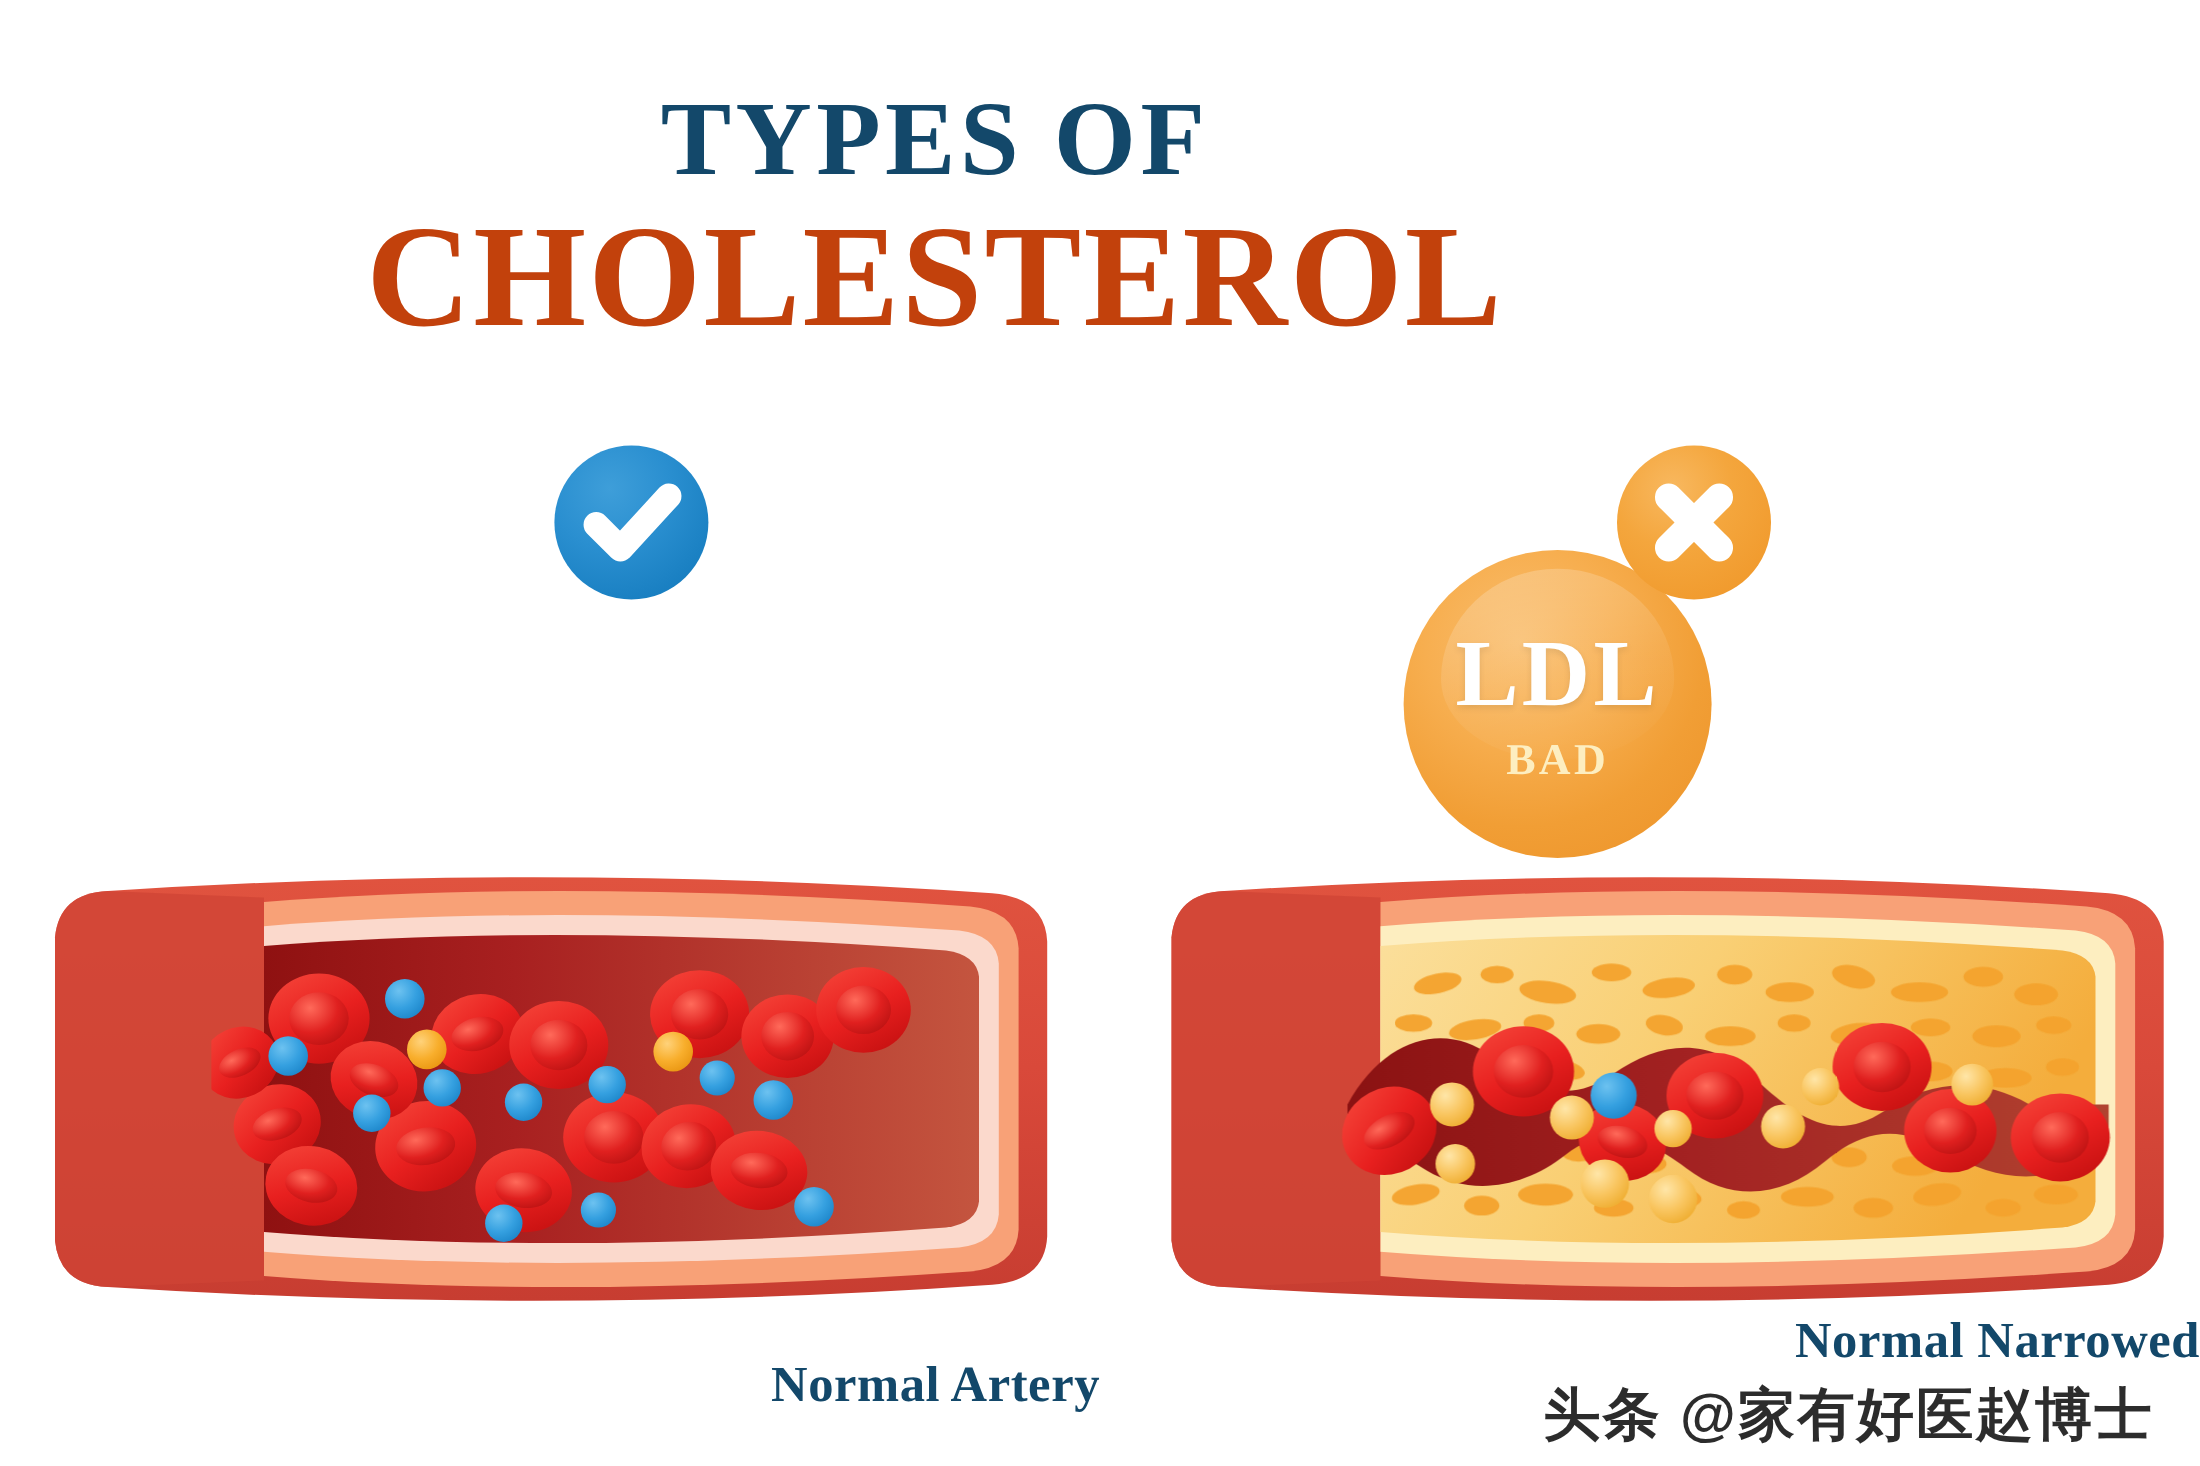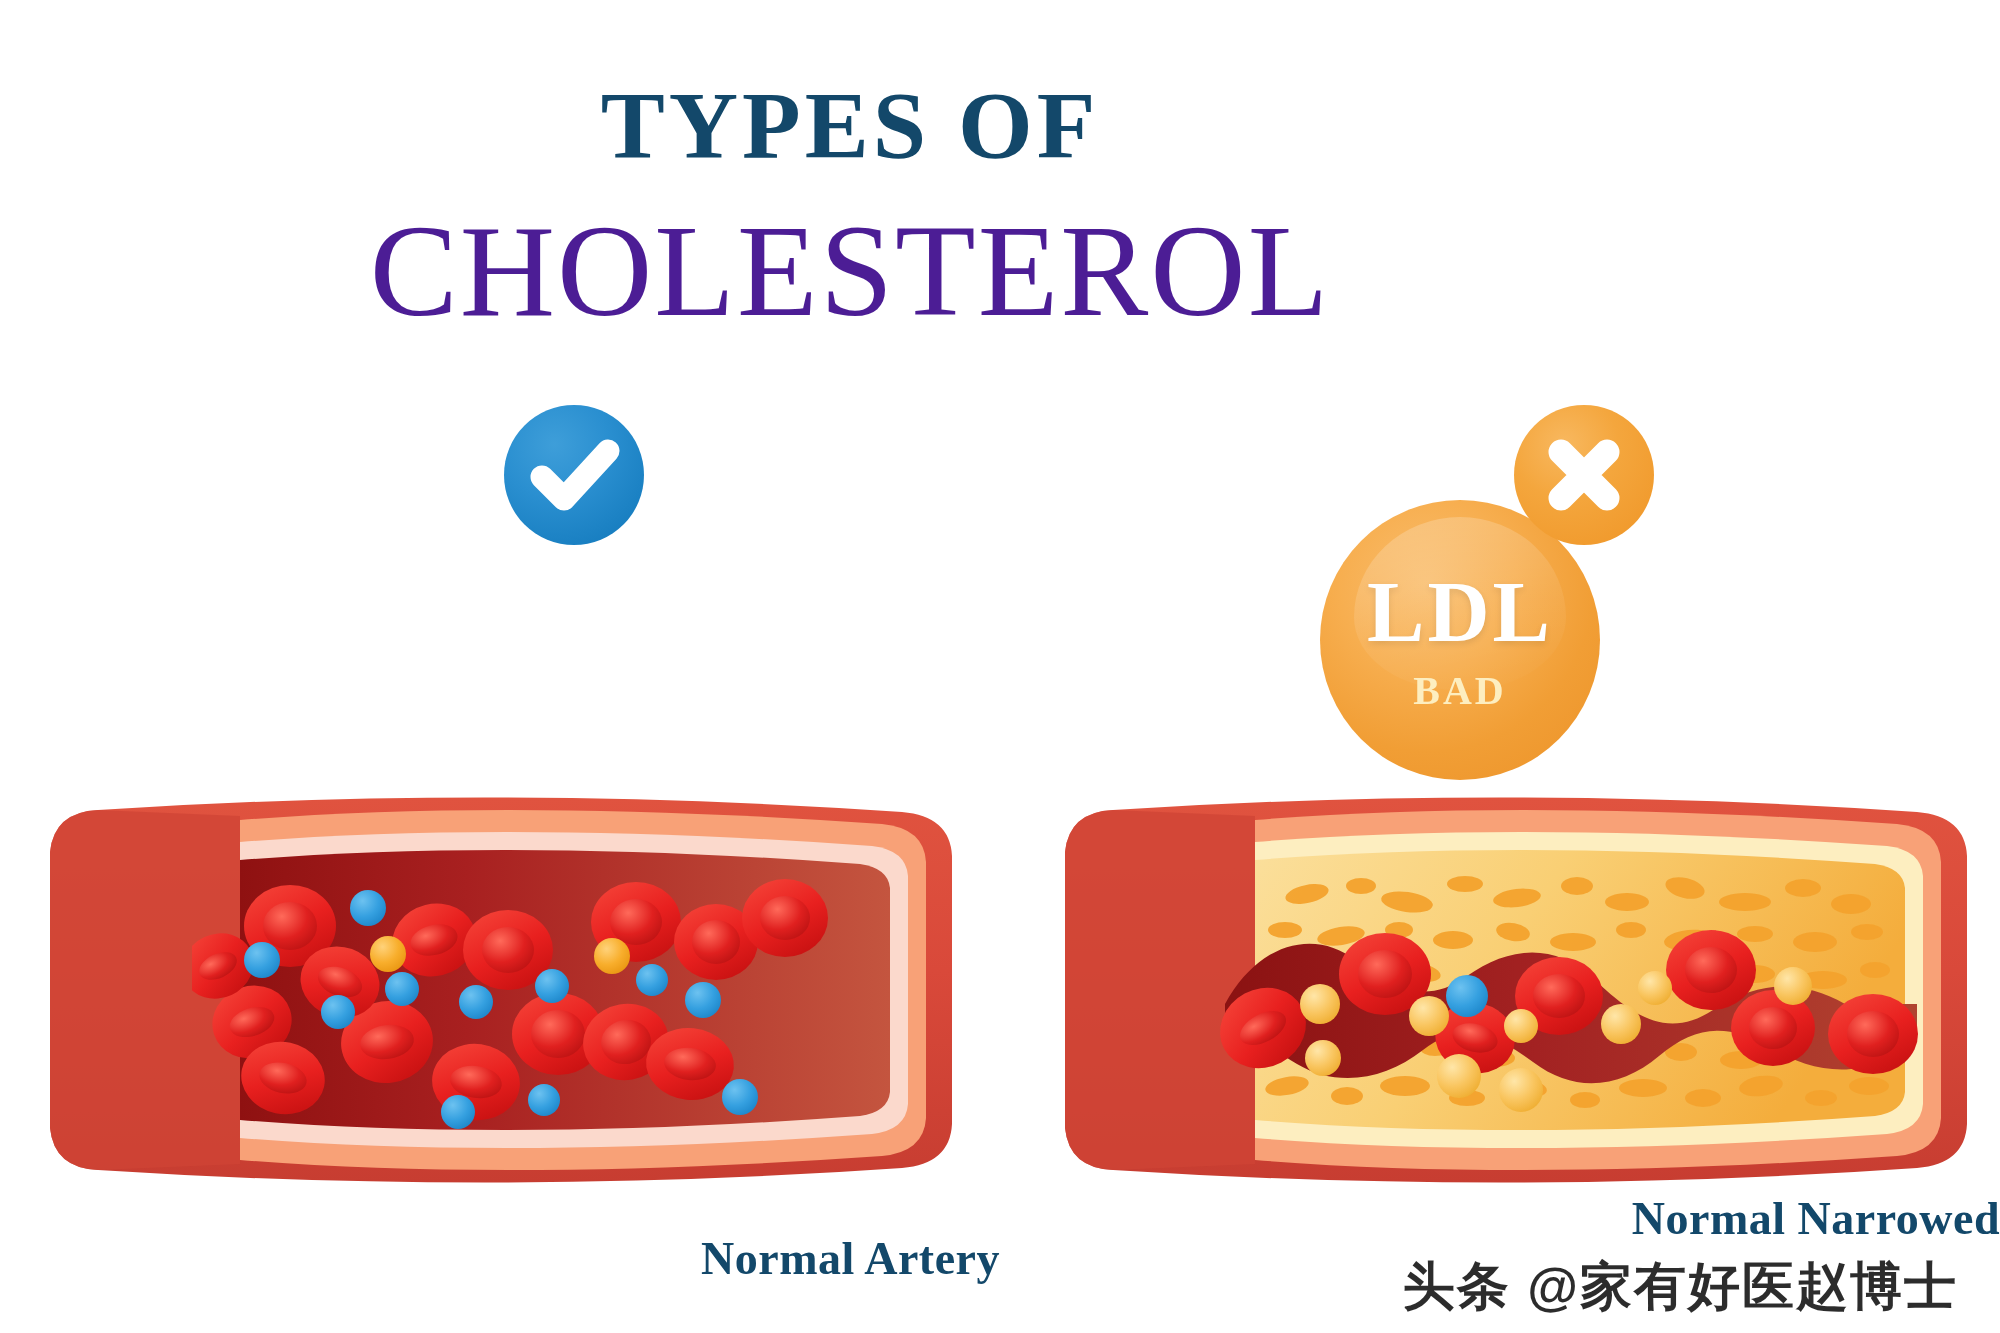--- a/index.html
+++ b/index.html
@@ -36,37 +36,37 @@
     font-family: "Liberation Serif", "DejaVu Serif", serif;
     font-weight: bold;
     font-size: 96px;
     letter-spacing: 4px;
     color: #13486a;
     line-height: 1.0;
     display: block;
   }
   .title-line2 {
     font-family: "Liberation Serif", "DejaVu Serif", serif;
-    font-weight: normal;
+    font-weight: bold;
     font-size: 132px;
     letter-spacing: 2px;
-    color: #4c1d95;
+    color: #c2410c;
     line-height: 1.05;
     display: block;
-    margin-top: 28px;
+    margin-top: 8px;
   }
 
   
   .badge-wrap {
     position: absolute;
     width: 360px;
     height: 360px;
   }
   .badge-hdl-wrap { left: 290px; top: 405px; }
-  .badge-ldl-wrap { left: 1300px; top: 405px; }
+  .badge-ldl-wrap { left: 1256px; top: 405px; }
 
   .badge-main {
     position: absolute;
     left: 20px;
     top: 95px;
     width: 280px;
     height: 280px;
     border-radius: 50%;
     display: flex;
     flex-direction: column;

